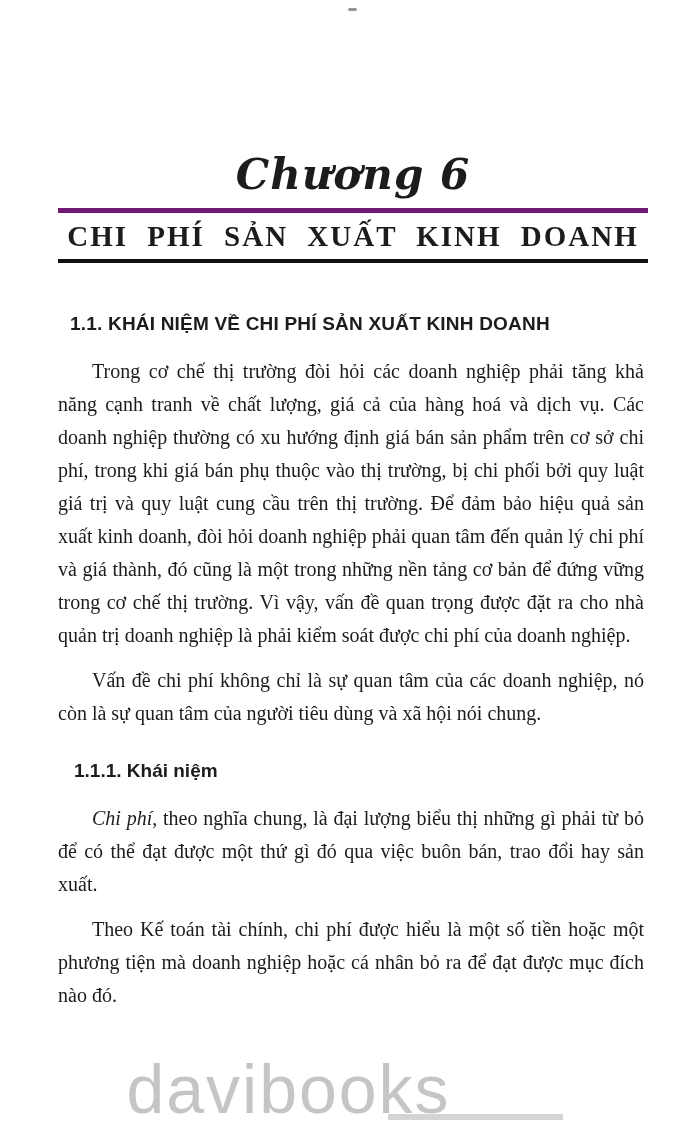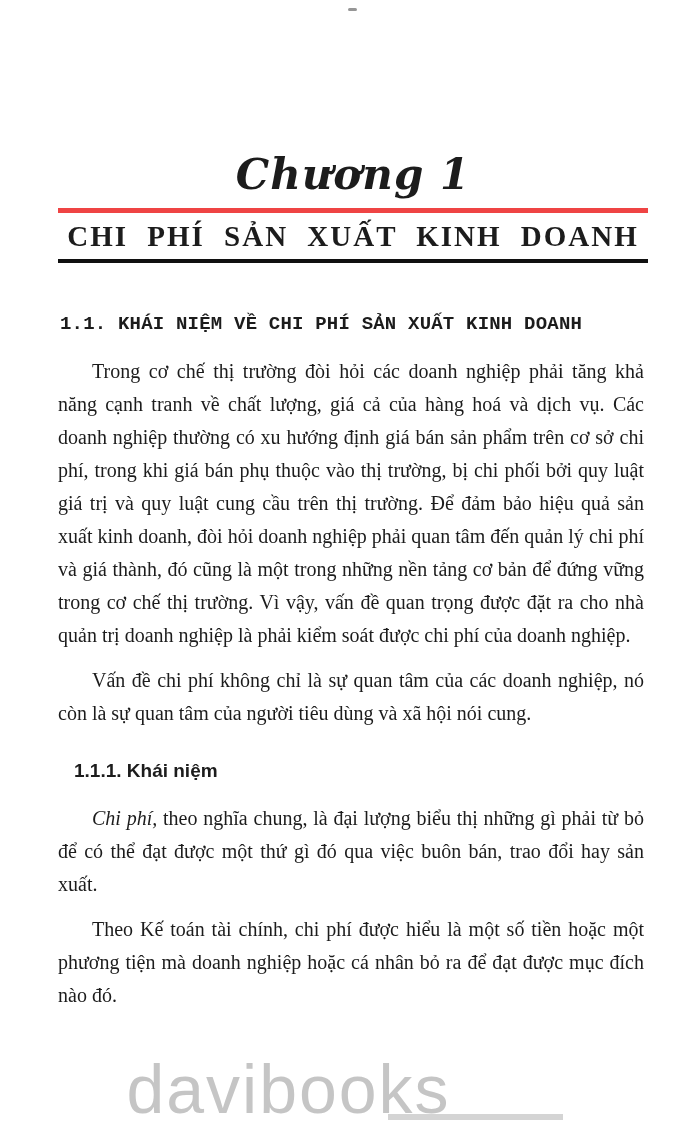--- a/index.html
+++ b/index.html
@@ -32,41 +32,41 @@
     text-align: center;
     font-family: "DejaVu Serif", serif;
     font-style: italic;
     font-weight: bold;
     font-size: 42px;
     line-height: 1.1;
     letter-spacing: 1px;
     margin: 0 0 10px 0;
   }
   .title-block {
-    border-top: 5px solid #ef4444;
+    border-top: 5px solid #701a75;
     border-bottom: 4px solid #101010;
     padding: 7px 0 6px 0;
     margin: 0 0 0 0;
   }
   .chapter-title {
     text-align: center;
     font-family: "Liberation Serif", serif;
     font-weight: bold;
     font-size: 29px;
     letter-spacing: 2px;
     word-spacing: 10px;
     margin: 0;
     white-space: nowrap;
   }
   .section-heading {
-    font-family: Liberation Mono, monospace;
+    font-family: Liberation Sans, sans-serif;
     font-weight: bold;
     font-size: 19px;
     letter-spacing: .2px;
-    margin: 50px 0 0 2px;
+    margin: 50px 0 0 12px;
   }
   .subsection-heading {
     font-family: "Liberation Sans", sans-serif;
     font-weight: bold;
     font-size: 19px;
     margin: 30px 0 0 16px;
   }
   p.body-para {
     font-size: 20px;
     line-height: 33px;
@@ -109,31 +109,31 @@
     z-index: 3;
   }
 </style>
 </head>
 <body>
 
 <div class="scan-speck"></div>
 
 <div class="page">
 
-  <div class="chapter-label">Chương 1</div>
+  <div class="chapter-label">Chương 6</div>
 
   <div class="title-block">
     <div class="chapter-title">CHI PHÍ SẢN XUẤT KINH DOANH</div>
   </div>
 
   <div class="section-heading">1.1. KHÁI NIỆM VỀ CHI PHÍ SẢN XUẤT KINH DOANH</div>
 
   <p class="body-para">Trong cơ chế thị trường đòi hỏi các doanh nghiệp phải tăng khả năng cạnh tranh về chất lượng, giá cả của hàng hoá và dịch vụ. Các doanh nghiệp thường có xu hướng định giá bán sản phẩm trên cơ sở chi phí, trong khi giá bán phụ thuộc vào thị trường, bị chi phối bởi quy luật giá trị và quy luật cung cầu trên thị trường. Để đảm bảo hiệu quả sản xuất kinh doanh, đòi hỏi doanh nghiệp phải quan tâm đến quản lý chi phí và giá thành, đó cũng là một trong những nền tảng cơ bản để đứng vững trong cơ chế thị trường. Vì vậy, vấn đề quan trọng được đặt ra cho nhà quản trị doanh nghiệp là phải kiểm soát được chi phí của doanh nghiệp.</p>
 
-  <p class="body-para">Vấn đề chi phí không chỉ là sự quan tâm của các doanh nghiệp, nó còn là sự quan tâm của người tiêu dùng và xã hội nói cung.</p>
+  <p class="body-para">Vấn đề chi phí không chỉ là sự quan tâm của các doanh nghiệp, nó còn là sự quan tâm của người tiêu dùng và xã hội nói chung.</p>
 
   <div class="subsection-heading">1.1.1. Khái niệm</div>
 
   <p class="body-para"><span class="lead-italic">Chi phí,</span><span> theo nghĩa chung, là đại lượng biểu thị những gì phải từ bỏ để có thể đạt được một thứ gì đó qua việc buôn bán, trao đổi hay sản xuất.</span></p>
 
   <p class="body-para">Theo Kế toán tài chính, chi phí được hiểu là một số tiền hoặc một phương tiện mà doanh nghiệp hoặc cá nhân bỏ ra để đạt được mục đích nào đó.</p>
 
 </div>
 
 <div class="watermark">

